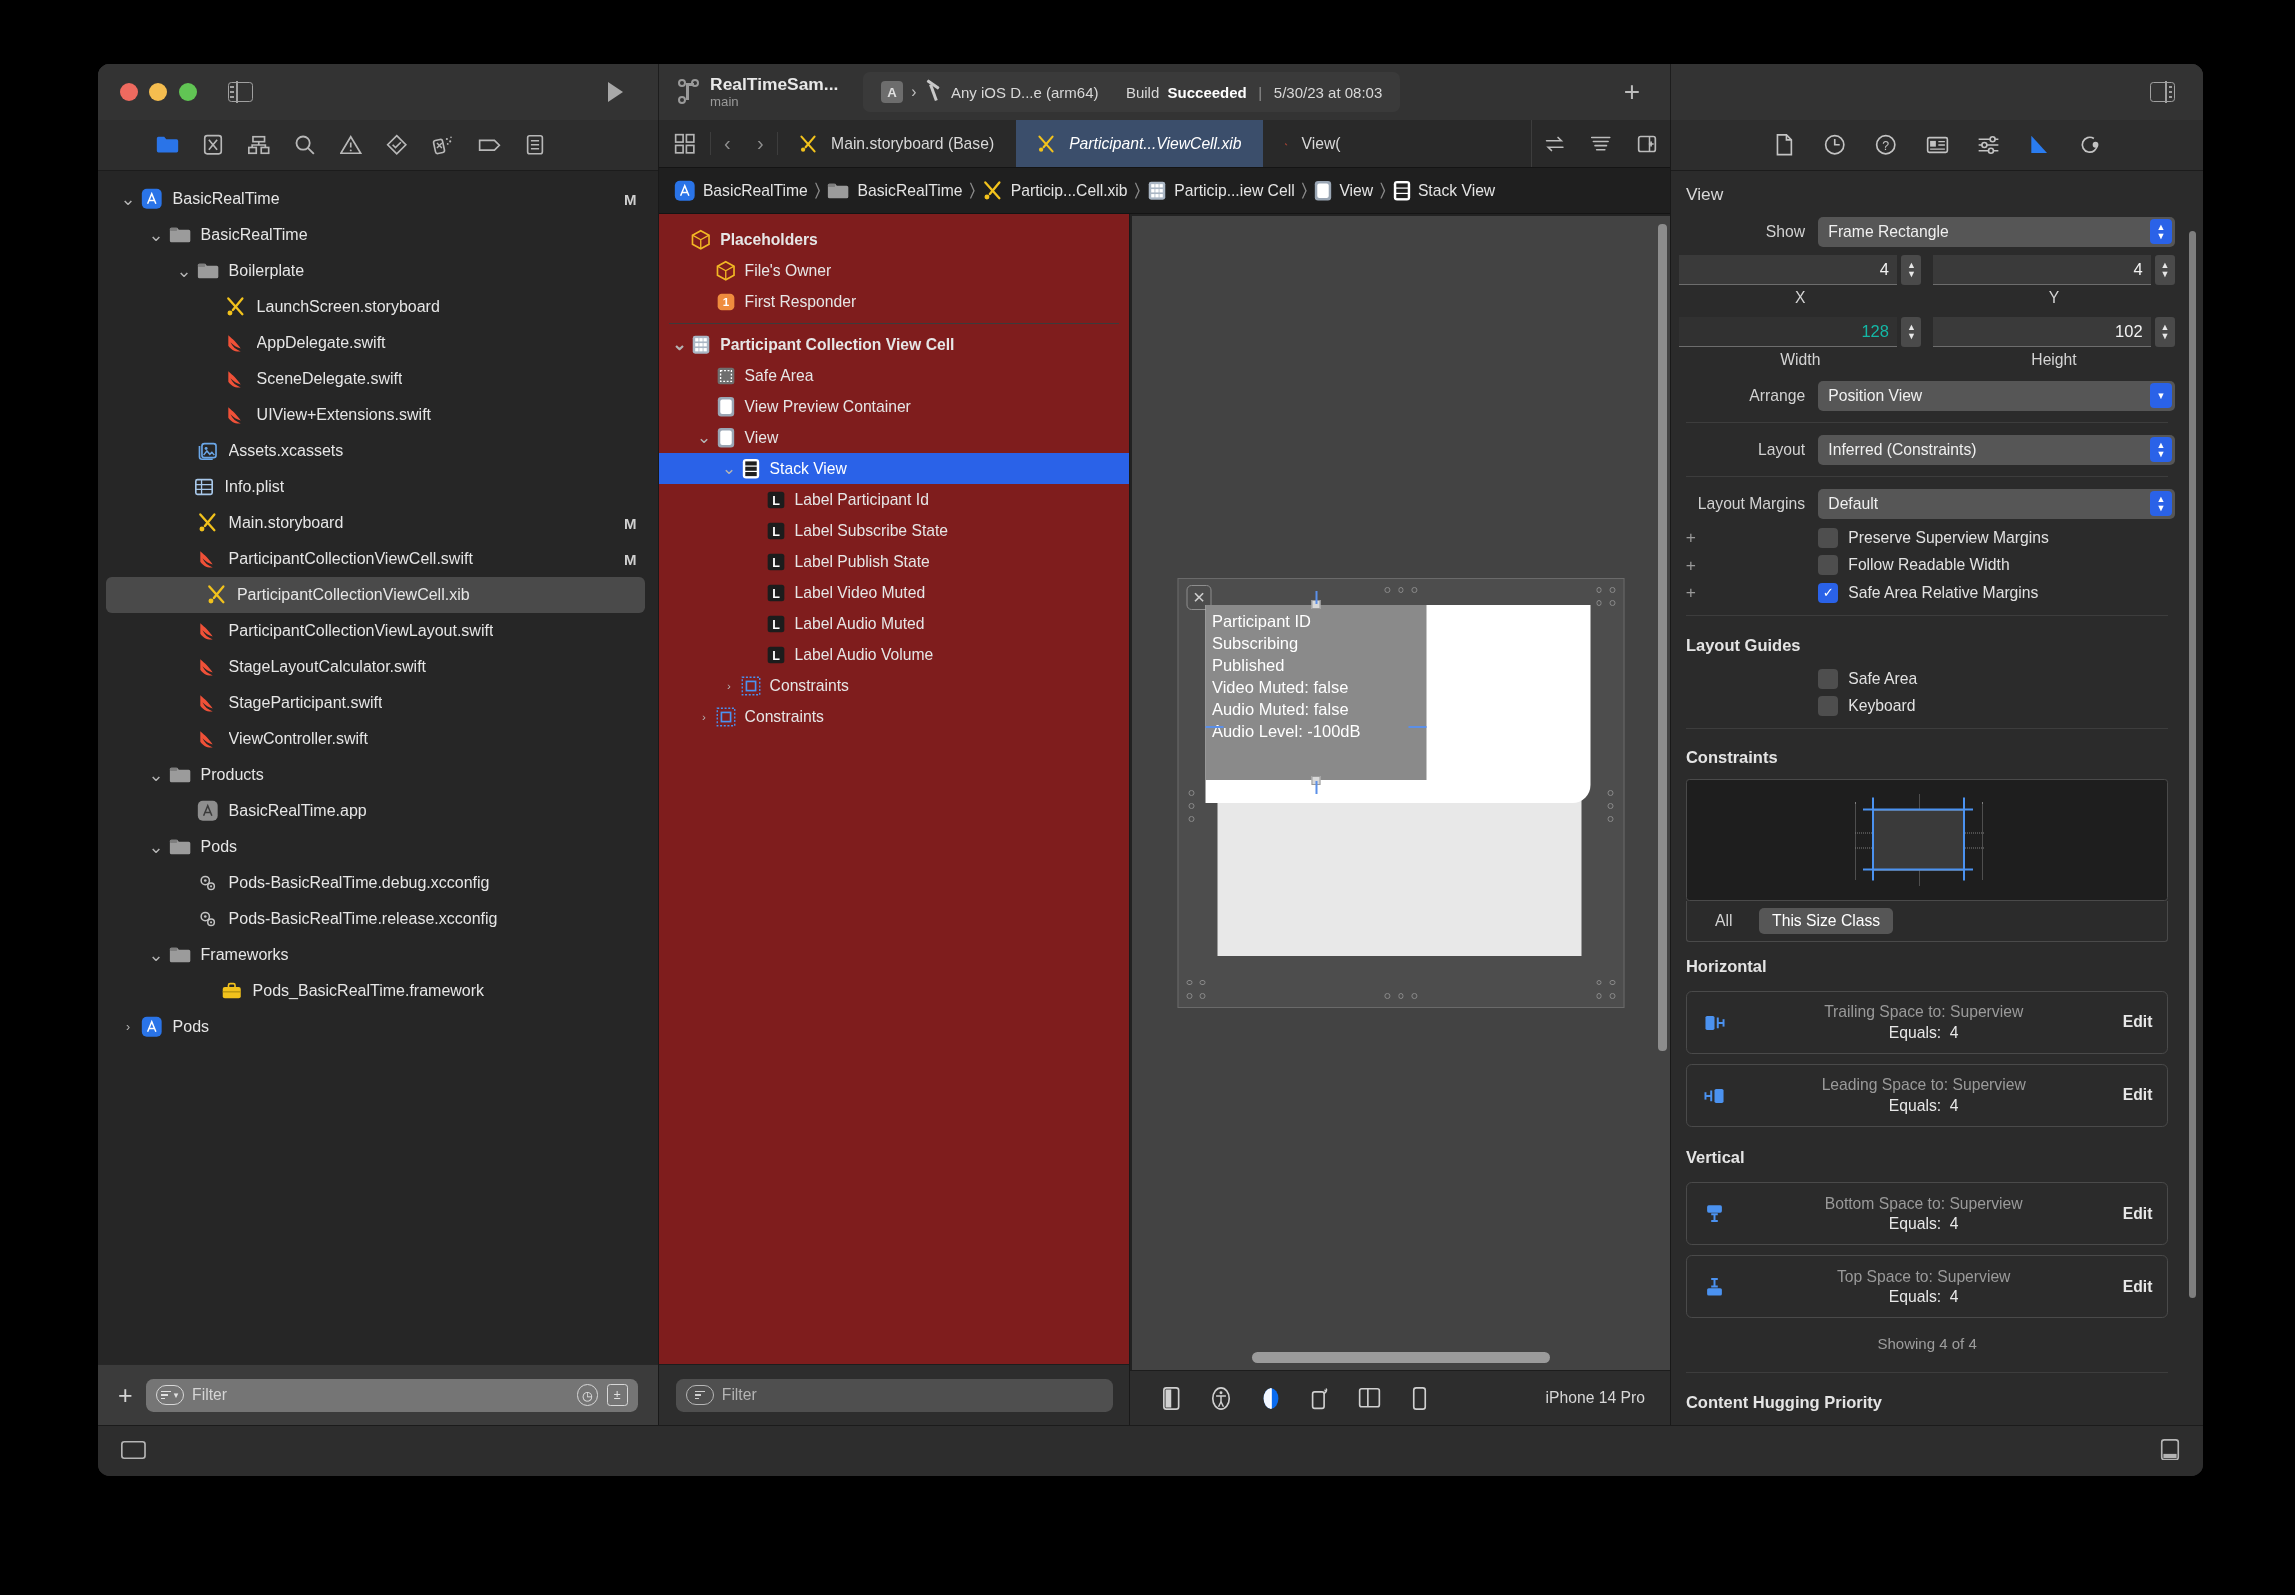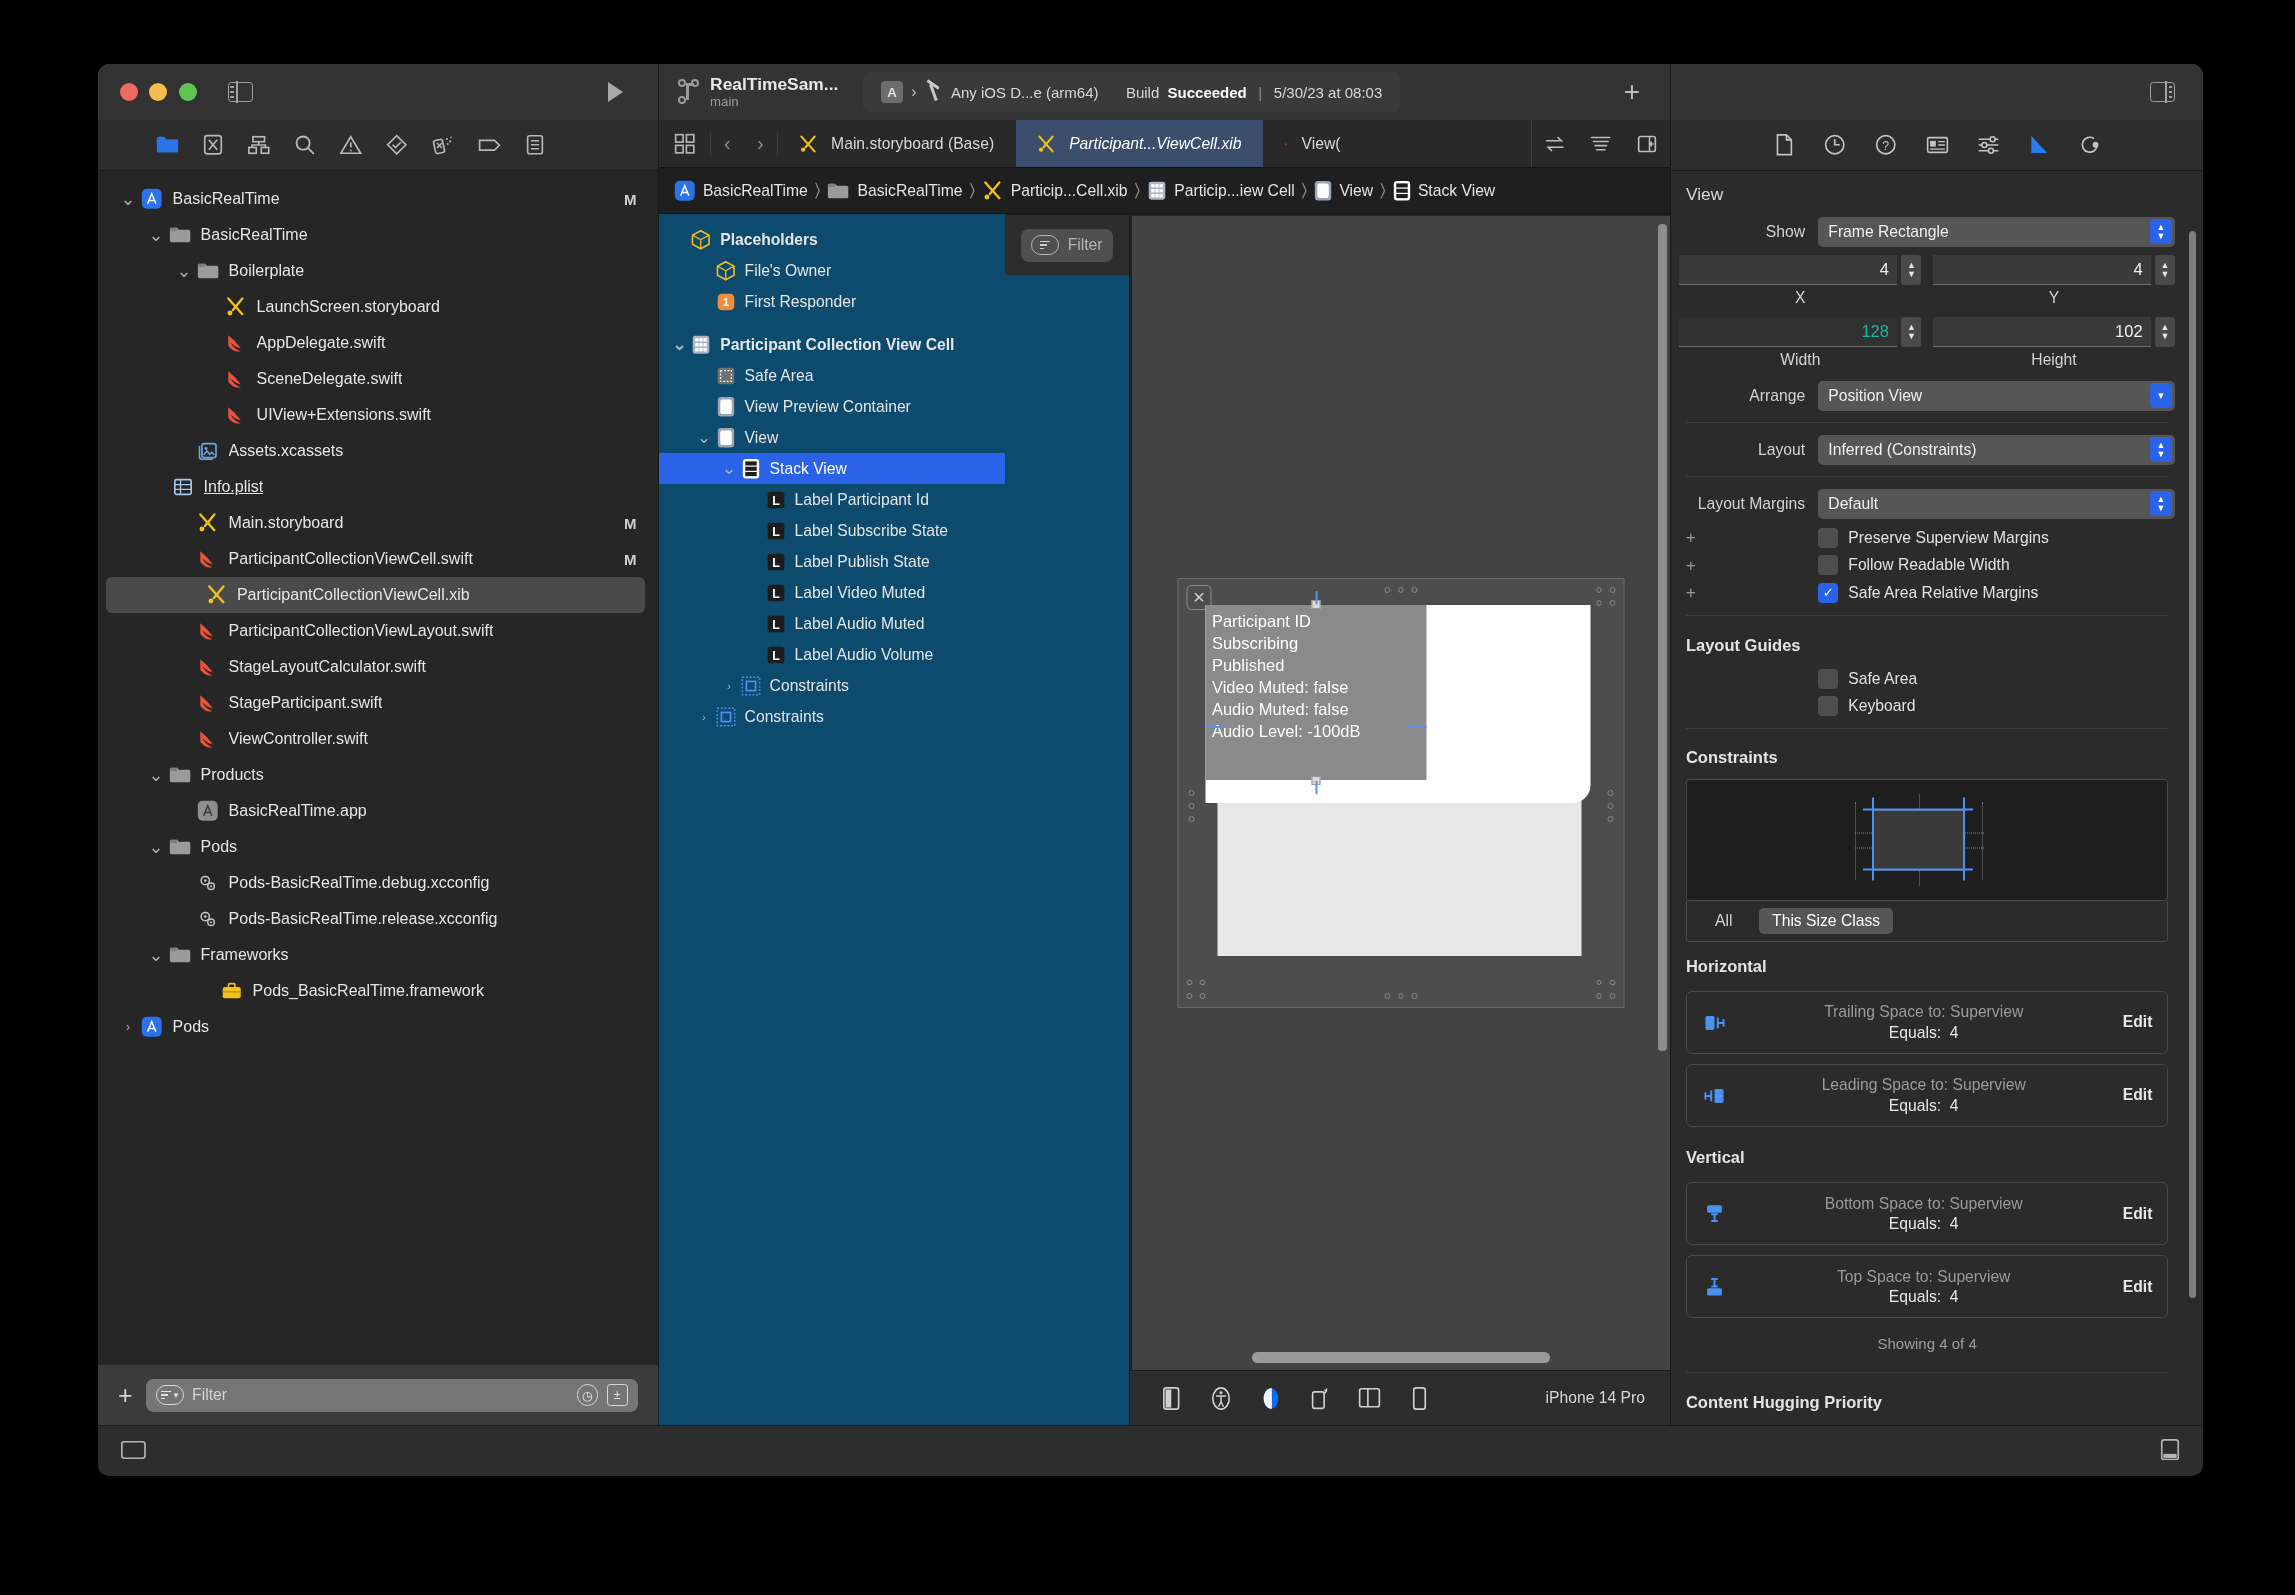--- a/index.html
+++ b/index.html
@@ -91,21 +91,21 @@
   .tabbar-right{margin-left:auto;display:flex;align-items:stretch;border-left:0.8px solid #3d3d3d;}
   .tbr-ico{width:46px;display:flex;align-items:center;justify-content:center;}
 
   .breadcrumb{height:46px;background:#1f1f1f;display:flex;align-items:center;padding-left:15px;gap:1.7px;border-bottom:0.8px solid #141414;flex:none;overflow:hidden;}
   .bc{display:flex;align-items:center;gap:7.4px;font-size:15.7px;color:#e4e4e4;white-space:nowrap;}
   .bc-sep{color:#8a8a8a;font-size:18px;padding:0 5px;font-weight:300;}
 
   .editsplit{flex:1;display:flex;min-height:0;}
 
   
-  .outline{width:471px;background:#0c4a6e;display:flex;flex-direction:row;border-right:0.8px solid #191919;flex:none;}
+  .outline{width:471px;background:#7f1d1d;display:flex;flex-direction:column;border-right:0.8px solid #191919;flex:none;}
   .outline-list{flex:1;overflow:hidden;padding-top:10px;}
   .orow{height:31px;display:flex;align-items:center;font-size:15.7px;color:#e6e6e6;padding-right:11.6px;}
   .orow .odisc{width:18px;text-align:center;color:#b4b4b4;font-size:11.6px;flex:none;}
   .orow .oico{width:25px;display:flex;align-items:center;justify-content:center;flex:none;margin-right:6.6px;}
   .orow.bold{font-weight:bold;}
   .orow.selrow{background:#2a62e8;color:#fff;}
   .odiv{height:0.8px;background:#3b3b3b;margin:5.8px 10px 5.8px 10px;}
   .outline-bottom{height:61px;background:#2d2d2d;display:flex;align-items:center;padding:0 16.5px;flex:none;border-top:0.8px solid #1d1d1d;}
   .outline-filter{flex:1;height:33px;background:#4f4f4f;border-radius:7.4px;display:flex;align-items:center;padding:0 10px;gap:8.3px;}
   .outline-filter .ph{font-size:15.7px;color:#b4b4b4;}
@@ -396,21 +396,21 @@
                 <svg width="21.5" height="20" viewBox="0 0 26 24">
                   <rect x="6" y="3" width="17" height="17" rx="3" fill="none" stroke="#6ba7e8" stroke-width="2"></rect>
                   <path d="M3 6v13a3 3 0 003 3h13" fill="none" stroke="#6ba7e8" stroke-width="2"></path>
                   <circle cx="11" cy="9" r="1.8" fill="#6ba7e8"></circle>
                   <path d="M8 17l4-5 3.5 4 2.5-2.5 3 3.5" fill="none" stroke="#6ba7e8" stroke-width="1.8"></path>
                 </svg>
               </span>
             </span>
             <span class="lbl">Assets.xcassets</span>
           </div>
-          <div class="row" style="padding-left: 51px; text-decoration: underline;">
+          <div class="row" style="padding-left: 72px;">
             <span class="disc"></span>
             <span class="fico">
               <span style="display: inline-flex;">
                 <svg width="20" height="18" viewBox="0 0 24 22">
                   <rect x="2" y="2" width="20" height="18" rx="2" fill="none" stroke="#a8c8ea" stroke-width="2"></rect>
                   <path d="M2 8h20M2 14h20M9 2v18" stroke="#a8c8ea" stroke-width="1.6"></path>
                 </svg>
               </span>
             </span>
             <span class="lbl">Info.plist</span>

